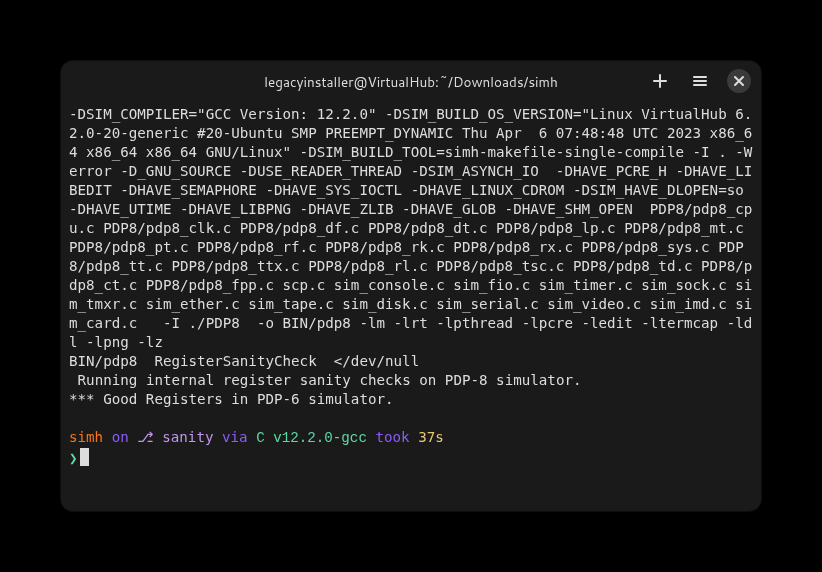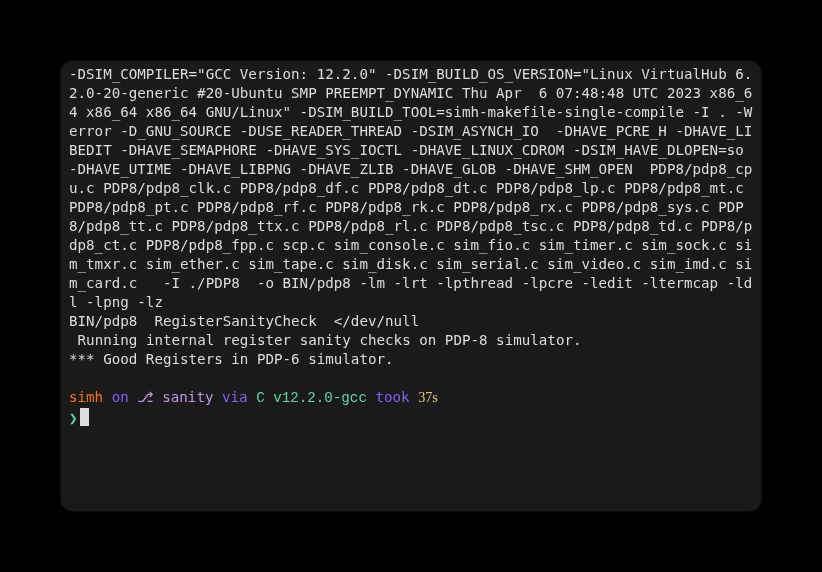--- a/index.html
+++ b/index.html
@@ -82,37 +82,57 @@
       white-space: pre-wrap;
       word-break: break-all;
       overflow: hidden;
     }
     .prompt-line {
       margin-top: 18px;
     }
     .c-green { color: #f97316; }
     .c-cyan { color: #5dd9a3; font-family: Liberation Mono, monospace; }
     .c-purple { color: #c095ea; }
-    .c-yellow { color: #e8c774; font-family: Liberation Serif, serif; }
+    .c-yellow { color: #e8c774; }
     .c-white { color: #8b5cf6; }
     .cursor {
       display: inline-block;
       width: 9.5px;
       height: 18px;
       background: #ddd;
       vertical-align: text-bottom;
       margin-left: 2px;
     }
     .prompt-caret {
       color: #5dd9a3;
     }
   </style>
 </head>
 <body>
 
 <div class="terminal-window">
+  <div class="title-bar">
+    <div class="title-text">legacyinstaller@VirtualHub:~/Downloads/simh</div>
+    <div class="title-controls">
+      <div class="control-btn">
+        <svg viewBox="0 0 16 16">
+            <path d="M8 2v12M2 8h12" stroke="#ddd" stroke-width="2" fill="none" stroke-linecap="round"></path>
+          </svg>
+      </div>
+      <div class="control-btn">
+        <svg viewBox="0 0 16 16">
+            <path d="M2 4h12M2 8h12M2 12h12" stroke="#ddd" stroke-width="2" fill="none" stroke-linecap="round"></path>
+          </svg>
+      </div>
+      <div class="control-btn close-btn">
+        <svg viewBox="0 0 12 12">
+            <path d="M2 2l8 8M10 2l-8 8" stroke="#ddd" stroke-width="2" fill="none" stroke-linecap="round"></path>
+          </svg>
+      </div>
+    </div>
+  </div>
   <div class="terminal-body"><span>-DSIM_COMPILER="GCC Version: 12.2.0" -DSIM_BUILD_OS_VERSION="Linux VirtualHub 6.2.0-20-generic #20-Ubuntu SMP PREEMPT_DYNAMIC Thu Apr  6 07:48:48 UTC 2023 x86_64 x86_64 x86_64 GNU/Linux" -DSIM_BUILD_TOOL=simh-makefile-single-compile -I . -Werror -D_GNU_SOURCE -DUSE_READER_THREAD -DSIM_ASYNCH_IO  -DHAVE_PCRE_H -DHAVE_LIBEDIT -DHAVE_SEMAPHORE -DHAVE_SYS_IOCTL -DHAVE_LINUX_CDROM -DSIM_HAVE_DLOPEN=so -DHAVE_UTIME -DHAVE_LIBPNG -DHAVE_ZLIB -DHAVE_GLOB -DHAVE_SHM_OPEN  PDP8/pdp8_cpu.c PDP8/pdp8_clk.c PDP8/pdp8_df.c PDP8/pdp8_dt.c PDP8/pdp8_lp.c PDP8/pdp8_mt.c PDP8/pdp8_pt.c PDP8/pdp8_rf.c PDP8/pdp8_rk.c PDP8/pdp8_rx.c PDP8/pdp8_sys.c PDP8/pdp8_tt.c PDP8/pdp8_ttx.c PDP8/pdp8_rl.c PDP8/pdp8_tsc.c PDP8/pdp8_td.c PDP8/pdp8_ct.c PDP8/pdp8_fpp.c scp.c sim_console.c sim_fio.c sim_timer.c sim_sock.c sim_tmxr.c sim_ether.c sim_tape.c sim_disk.c sim_serial.c sim_video.c sim_imd.c sim_card.c   -I ./PDP8  -o BIN/pdp8 -lm -lrt -lpthread -lpcre -ledit -ltermcap -ldl -lpng -lz</span>
 <span>BIN/pdp8  RegisterSanityCheck  &lt;/dev/null</span>
 <span> Running internal register sanity checks on PDP-8 simulator.</span>
 <span>*** Good Registers in PDP-6 simulator.</span>
 <div class="prompt-line"><span class="c-green">simh</span><span class="c-white"> on </span><span class="c-purple">⎇</span><span class="c-purple"> sanity</span><span class="c-white"> via </span><span class="c-cyan">C v12.2.0-gcc</span><span class="c-white"> took </span><span class="c-yellow">37s</span>
 <span class="prompt-caret">❯</span><span class="cursor"></span></div></div>
 </div>
 
 </body></html>

